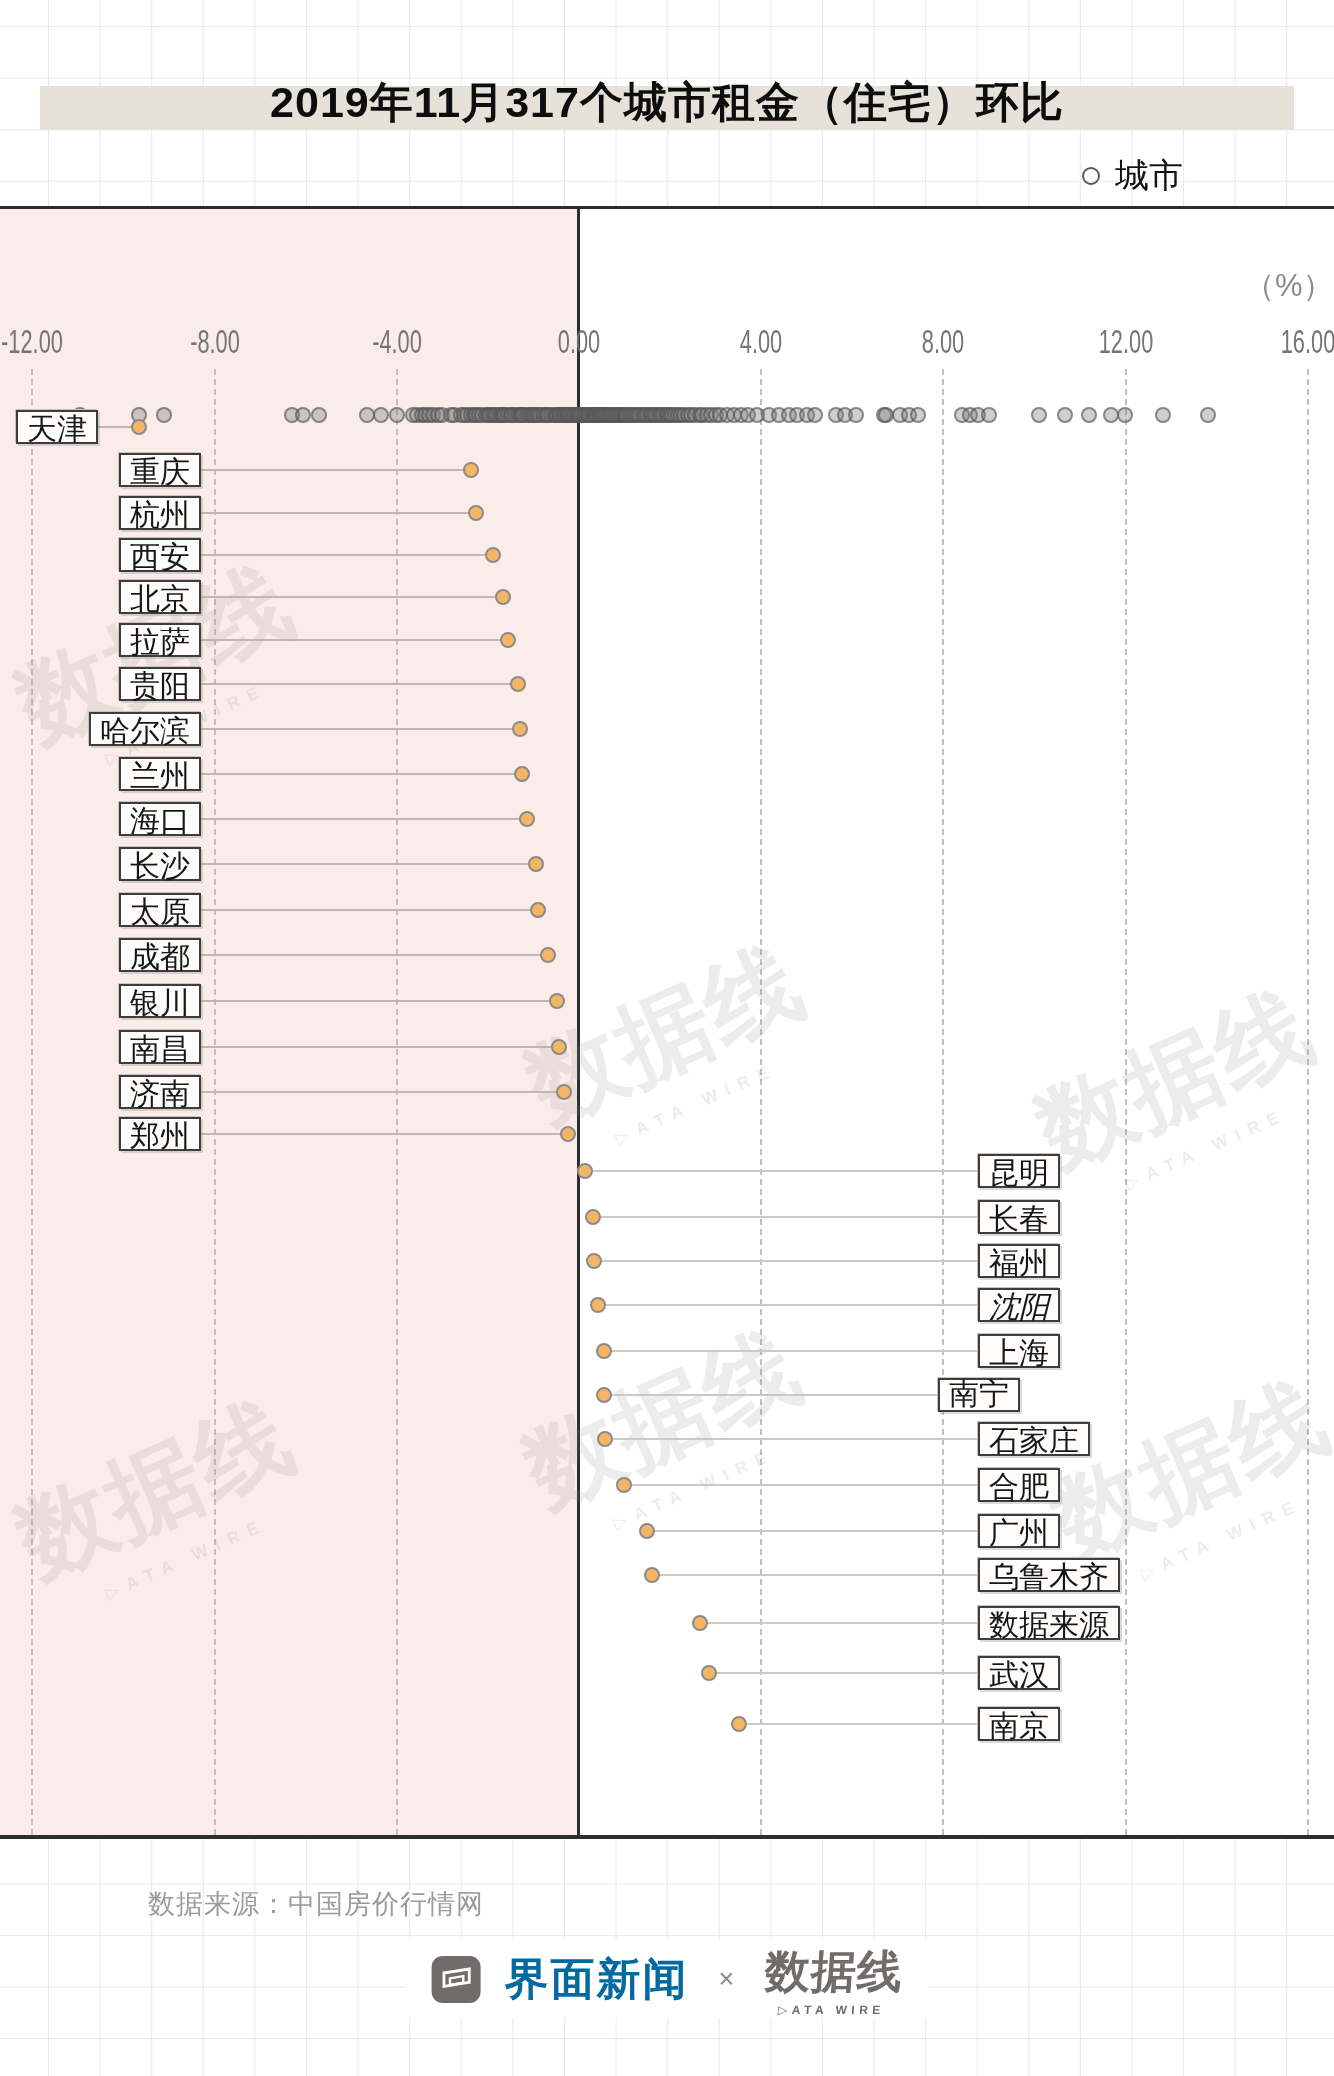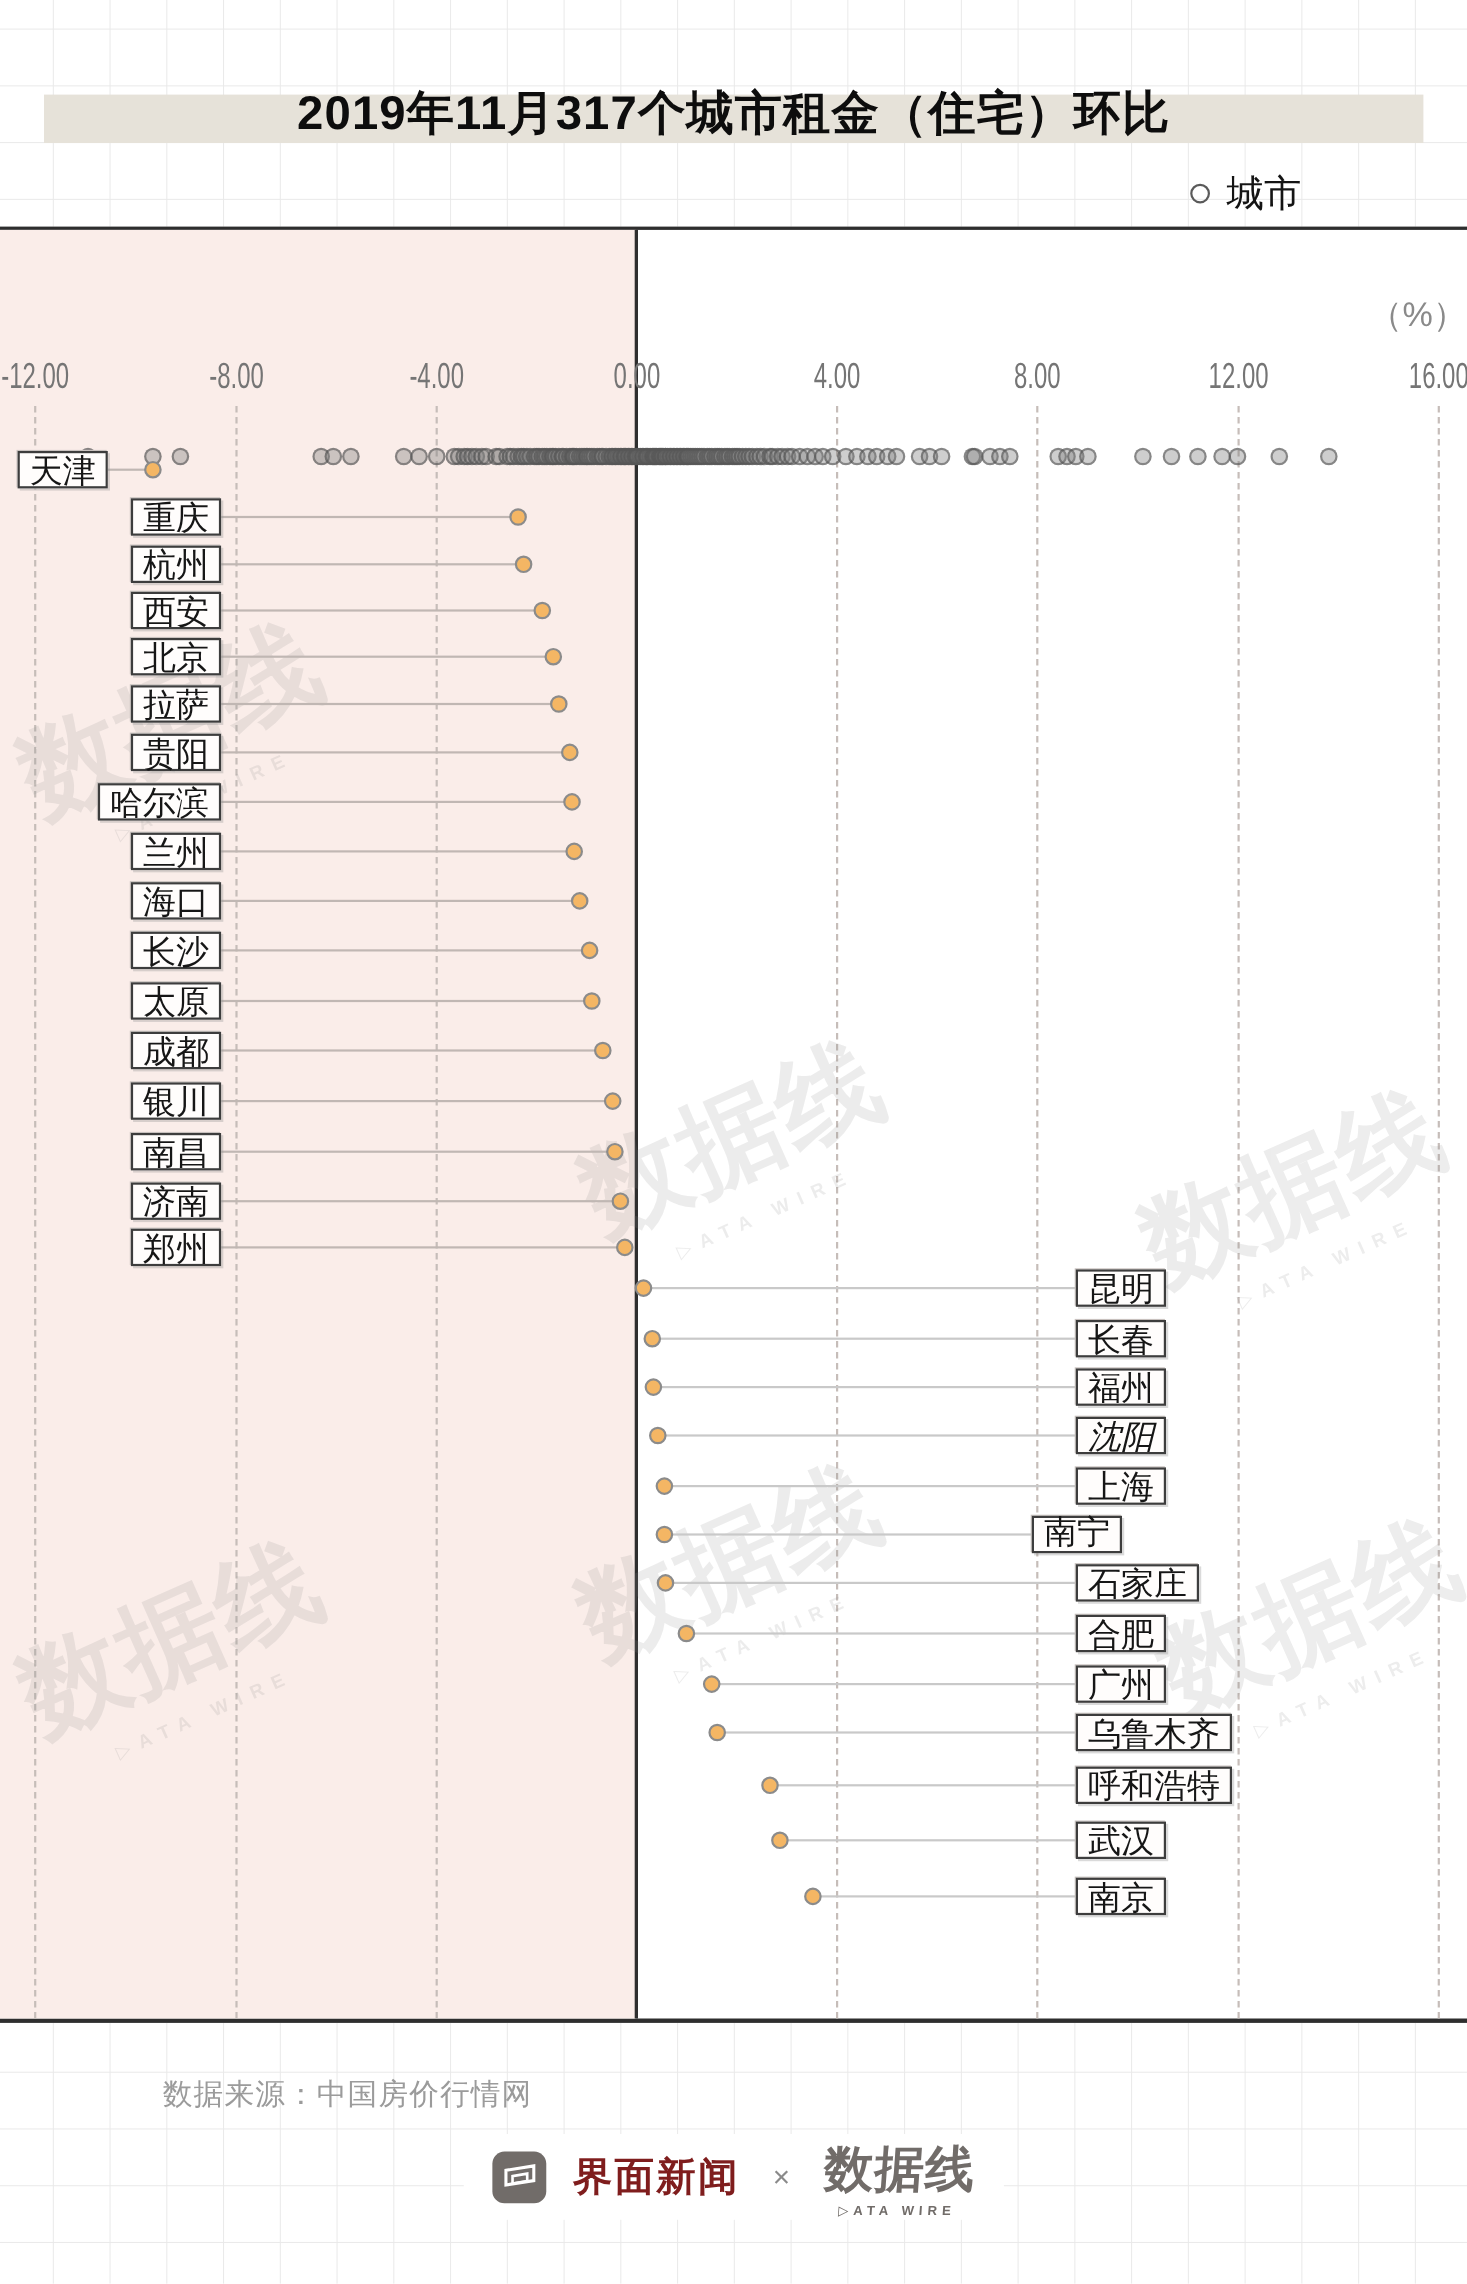--- a/index.html
+++ b/index.html
@@ -42,21 +42,21 @@
   }
   .watermark{position:absolute;transform:translate(-50%,-50%) rotate(-24deg);
     text-align:center;color:#8d8d8d;opacity:0.16;z-index:1;pointer-events:none;}
   .watermark .wm-main{font-size:94px;font-weight:900;letter-spacing:2px;white-space:nowrap;}
   .watermark .wm-sub{font-size:17px;font-weight:700;letter-spacing:9px;margin-top:2px;white-space:nowrap;}
   .source-text{position:absolute;left:108px;top:1886px;font-size:27px;color:#9b9b9b;letter-spacing:1px;margin-left:40px;}
   .brand-row{position:absolute;left:50%;top:1940px;transform:translateX(-50%);
     display:flex;align-items:center;gap:24px;background:#ffffff;padding:0 26px;height:78px;}
   .brand-icon{width:49px;height:47px;background:#716c69;border-radius:11px;
     display:flex;align-items:center;justify-content:center;}
-  .brand-name{font-size:36px;font-weight:700;color:#7f1d1d;letter-spacing:2px;}
+  .brand-name{font-size:44px;font-weight:700;color:#0369a1;letter-spacing:2px;}
   .brand-x{font-size:27px;color:#8a8a8a;margin:0 6px;}
   .dw-logo{display:flex;flex-direction:column;align-items:center;transform:skewX(-4deg);}
   .dw-main{font-size:45px;font-weight:900;color:#716c69;letter-spacing:1px;}
   .dw-sub{font-size:12px;font-weight:700;color:#716c69;letter-spacing:4.5px;margin-top:1px;}
 </style>
 </head>
 <body>
 
 <div class="page">
 
@@ -339,21 +339,21 @@
       <div class="city-dot" style="left: 616.095px; top: 1268px;"></div>
       <div class="city-box" style="left: 978px; top: 1259px;">合肥</div>
       <div class="connector right-side" style="left: 652.87px; width: 325.13px; top: 1321px;"></div>
       <div class="city-dot" style="left: 638.87px; top: 1314px;"></div>
       <div class="city-box" style="left: 978px; top: 1305px;">广州</div>
       <div class="connector right-side" style="left: 658.336px; width: 319.664px; top: 1365px;"></div>
       <div class="city-dot" style="left: 644.336px; top: 1358px;"></div>
       <div class="city-box" style="left: 978px; top: 1349px;">乌鲁木齐</div>
       <div class="connector right-side" style="left: 705.707px; width: 272.293px; top: 1413px;"></div>
       <div class="city-dot" style="left: 691.707px; top: 1406px;"></div>
-      <div class="city-box" style="left: 978px; top: 1397px;">呼和浩特</div>
+      <div class="city-box" style="left: 978px; top: 1397px;">数据来源</div>
       <div class="connector right-side" style="left: 714.817px; width: 263.183px; top: 1463px;"></div>
       <div class="city-dot" style="left: 700.817px; top: 1456px;"></div>
       <div class="city-box" style="left: 978px; top: 1447px;">武汉</div>
       <div class="connector right-side" style="left: 745.336px; width: 232.664px; top: 1514px;"></div>
       <div class="city-dot" style="left: 731.336px; top: 1507px;"></div>
       <div class="city-box" style="left: 978px; top: 1498px;">南京</div>
     </div>
 
   <div class="source-text">数据来源：中国房价行情网</div>
 

